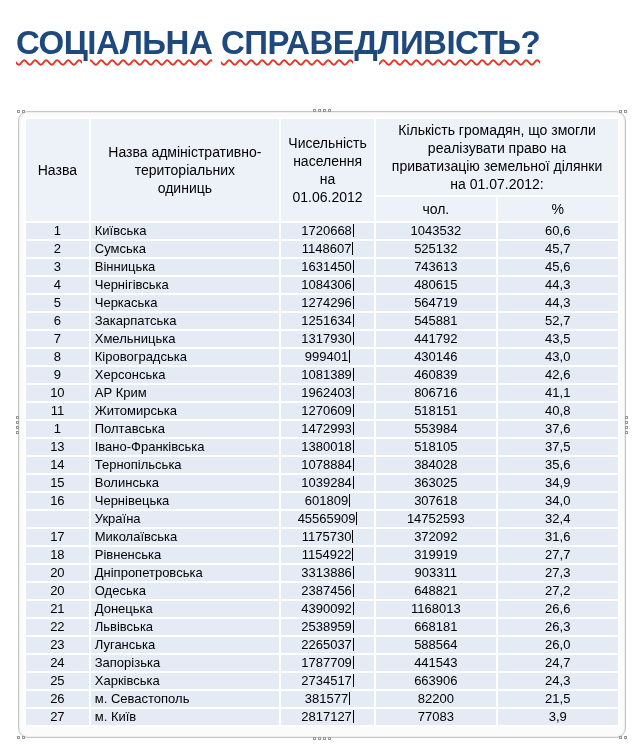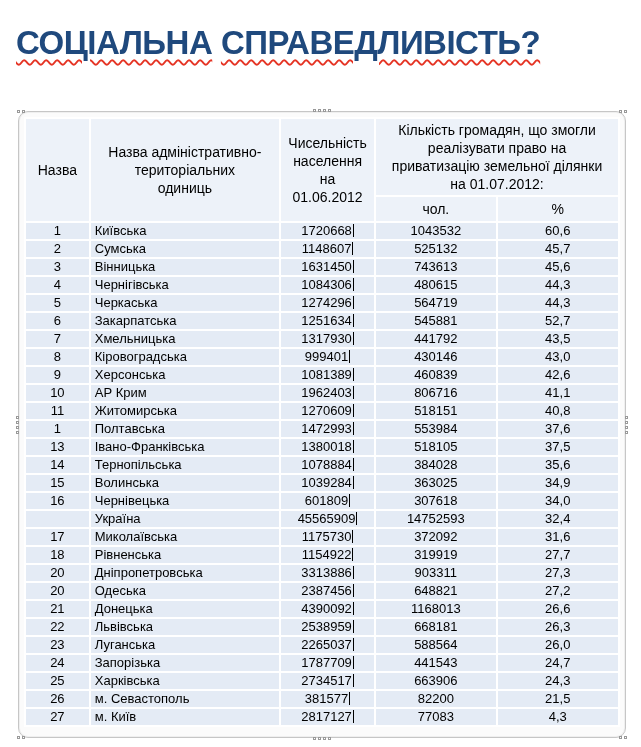--- a/index.html
+++ b/index.html
@@ -314,18 +314,18 @@
     <td class="c-name"><span>м. Севастополь</span></td>
     <td class="c-pop"><span>381577</span><span class="caret" hidden=""></span></td>
     <td class="c-pers"><span>82200</span></td>
     <td class="c-pct"><span>21,5</span></td>
   </tr>
           <tr>
     <td class="c-rank"><span>27</span></td>
     <td class="c-name"><span>м. Київ</span></td>
     <td class="c-pop"><span>2817127</span><span class="caret" hidden=""></span></td>
     <td class="c-pers"><span>77083</span></td>
-    <td class="c-pct"><span>4,3</span></td>
+    <td class="c-pct"><span>3,9</span></td>
   </tr>
         </tbody>
     </table>
   </div>
 </div>
 
 </body></html>

